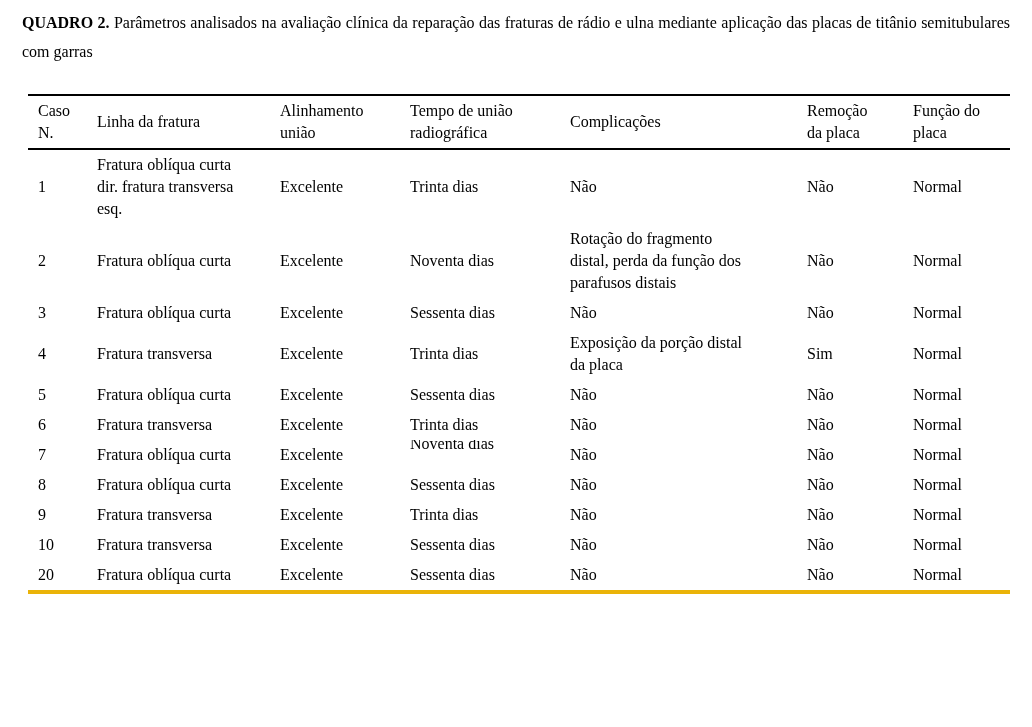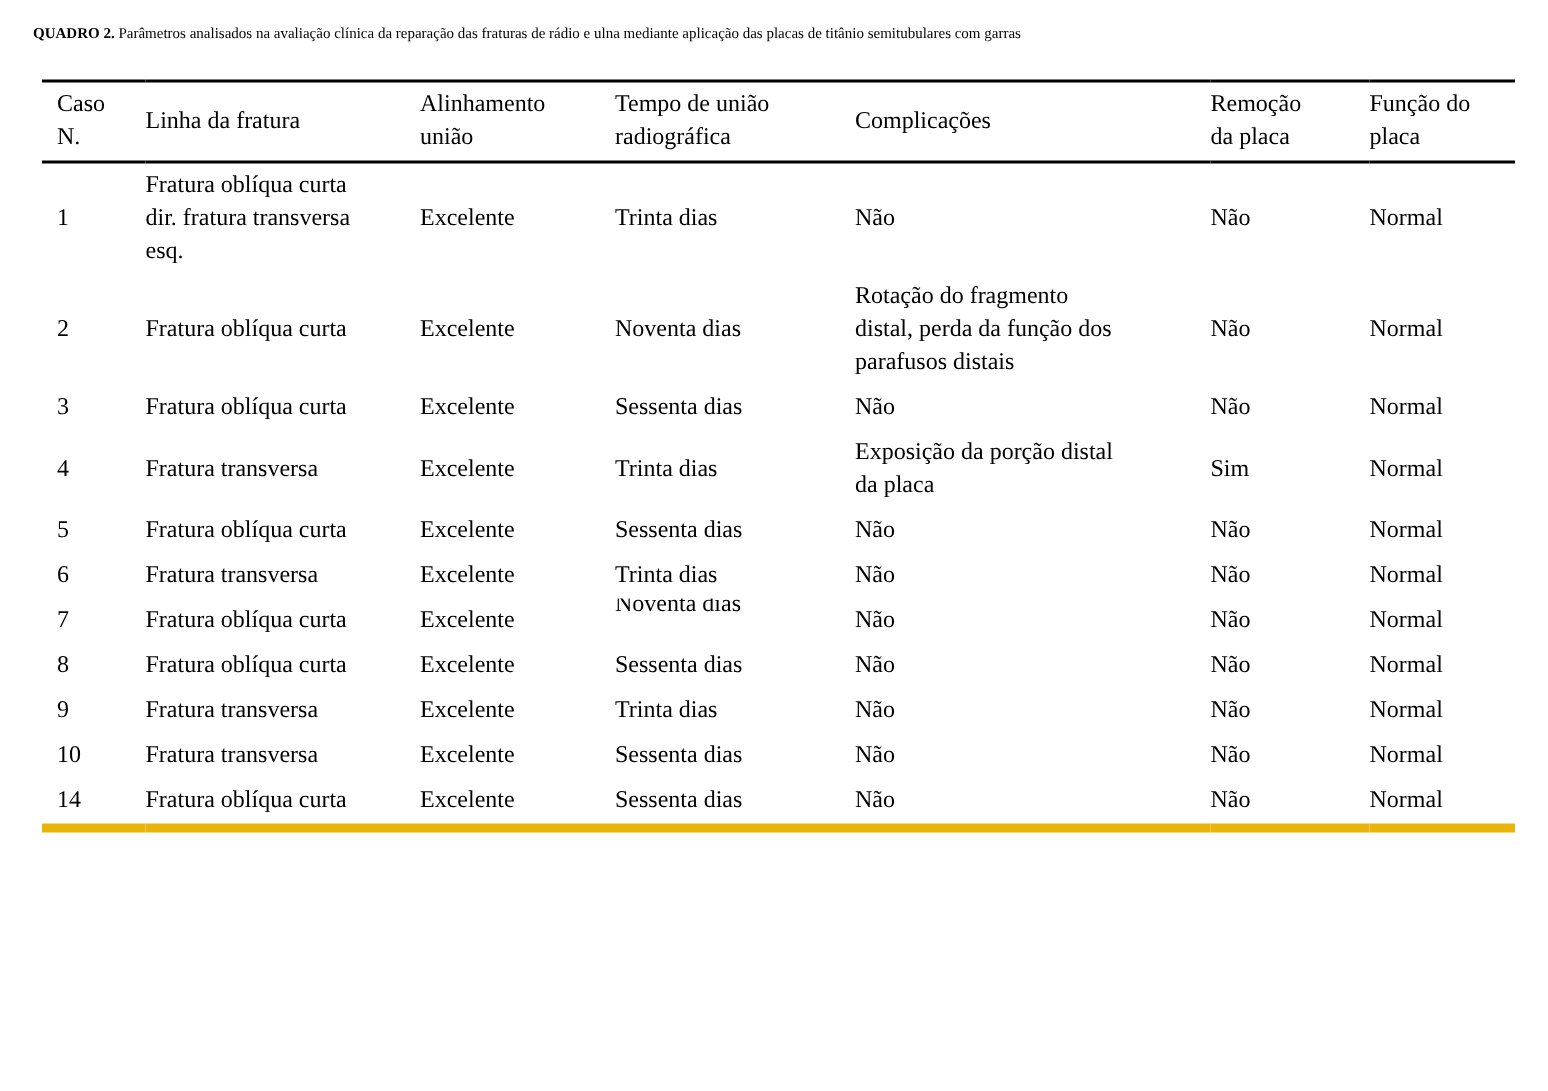--- a/index.html
+++ b/index.html
@@ -16,36 +16,36 @@
     position: relative;
     width: 1032px;
     height: 727px;
     background: #ffffff;
   }
   .caption {
     margin: 0;
     padding: 8px 22px 0 22px;
     width: 988px;
     box-sizing: content-box;
-    font-size: 10px;
+    font-size: 16px;
     line-height: 29px;
     text-align: justify;
     font-family: Liberation Serif, serif;
   }
   .caption b {
     font-weight: bold;
   }
   table.quadro {
     margin-left: 28px;
-    margin-top: 16px;
+    margin-top: 28px;
     width: 982px;
     table-layout: fixed;
     border-collapse: collapse;
     border-top: 2px solid #000000;
-    border-bottom: 6px solid #eab308;
+    border-bottom: 4px solid #eab308;
   }
   thead tr {
     border-bottom: 2px solid #000000;
     height: 54px;
   }
   th, td {
     font-size: 16px;
     font-weight: normal;
     line-height: 22px;
     text-align: left;
@@ -192,21 +192,21 @@
         <tr>
           <td>10</td>
           <td>Fratura transversa</td>
           <td>Excelente</td>
           <td>Sessenta dias</td>
           <td>Não</td>
           <td>Não</td>
           <td>Normal</td>
         </tr>
         <tr>
-          <td>14</td>
+          <td>20</td>
           <td>Fratura oblíqua curta</td>
           <td>Excelente</td>
           <td>Sessenta dias</td>
           <td>Não</td>
           <td>Não</td>
           <td>Normal</td>
         </tr>
       </tbody>
   </table>
 

